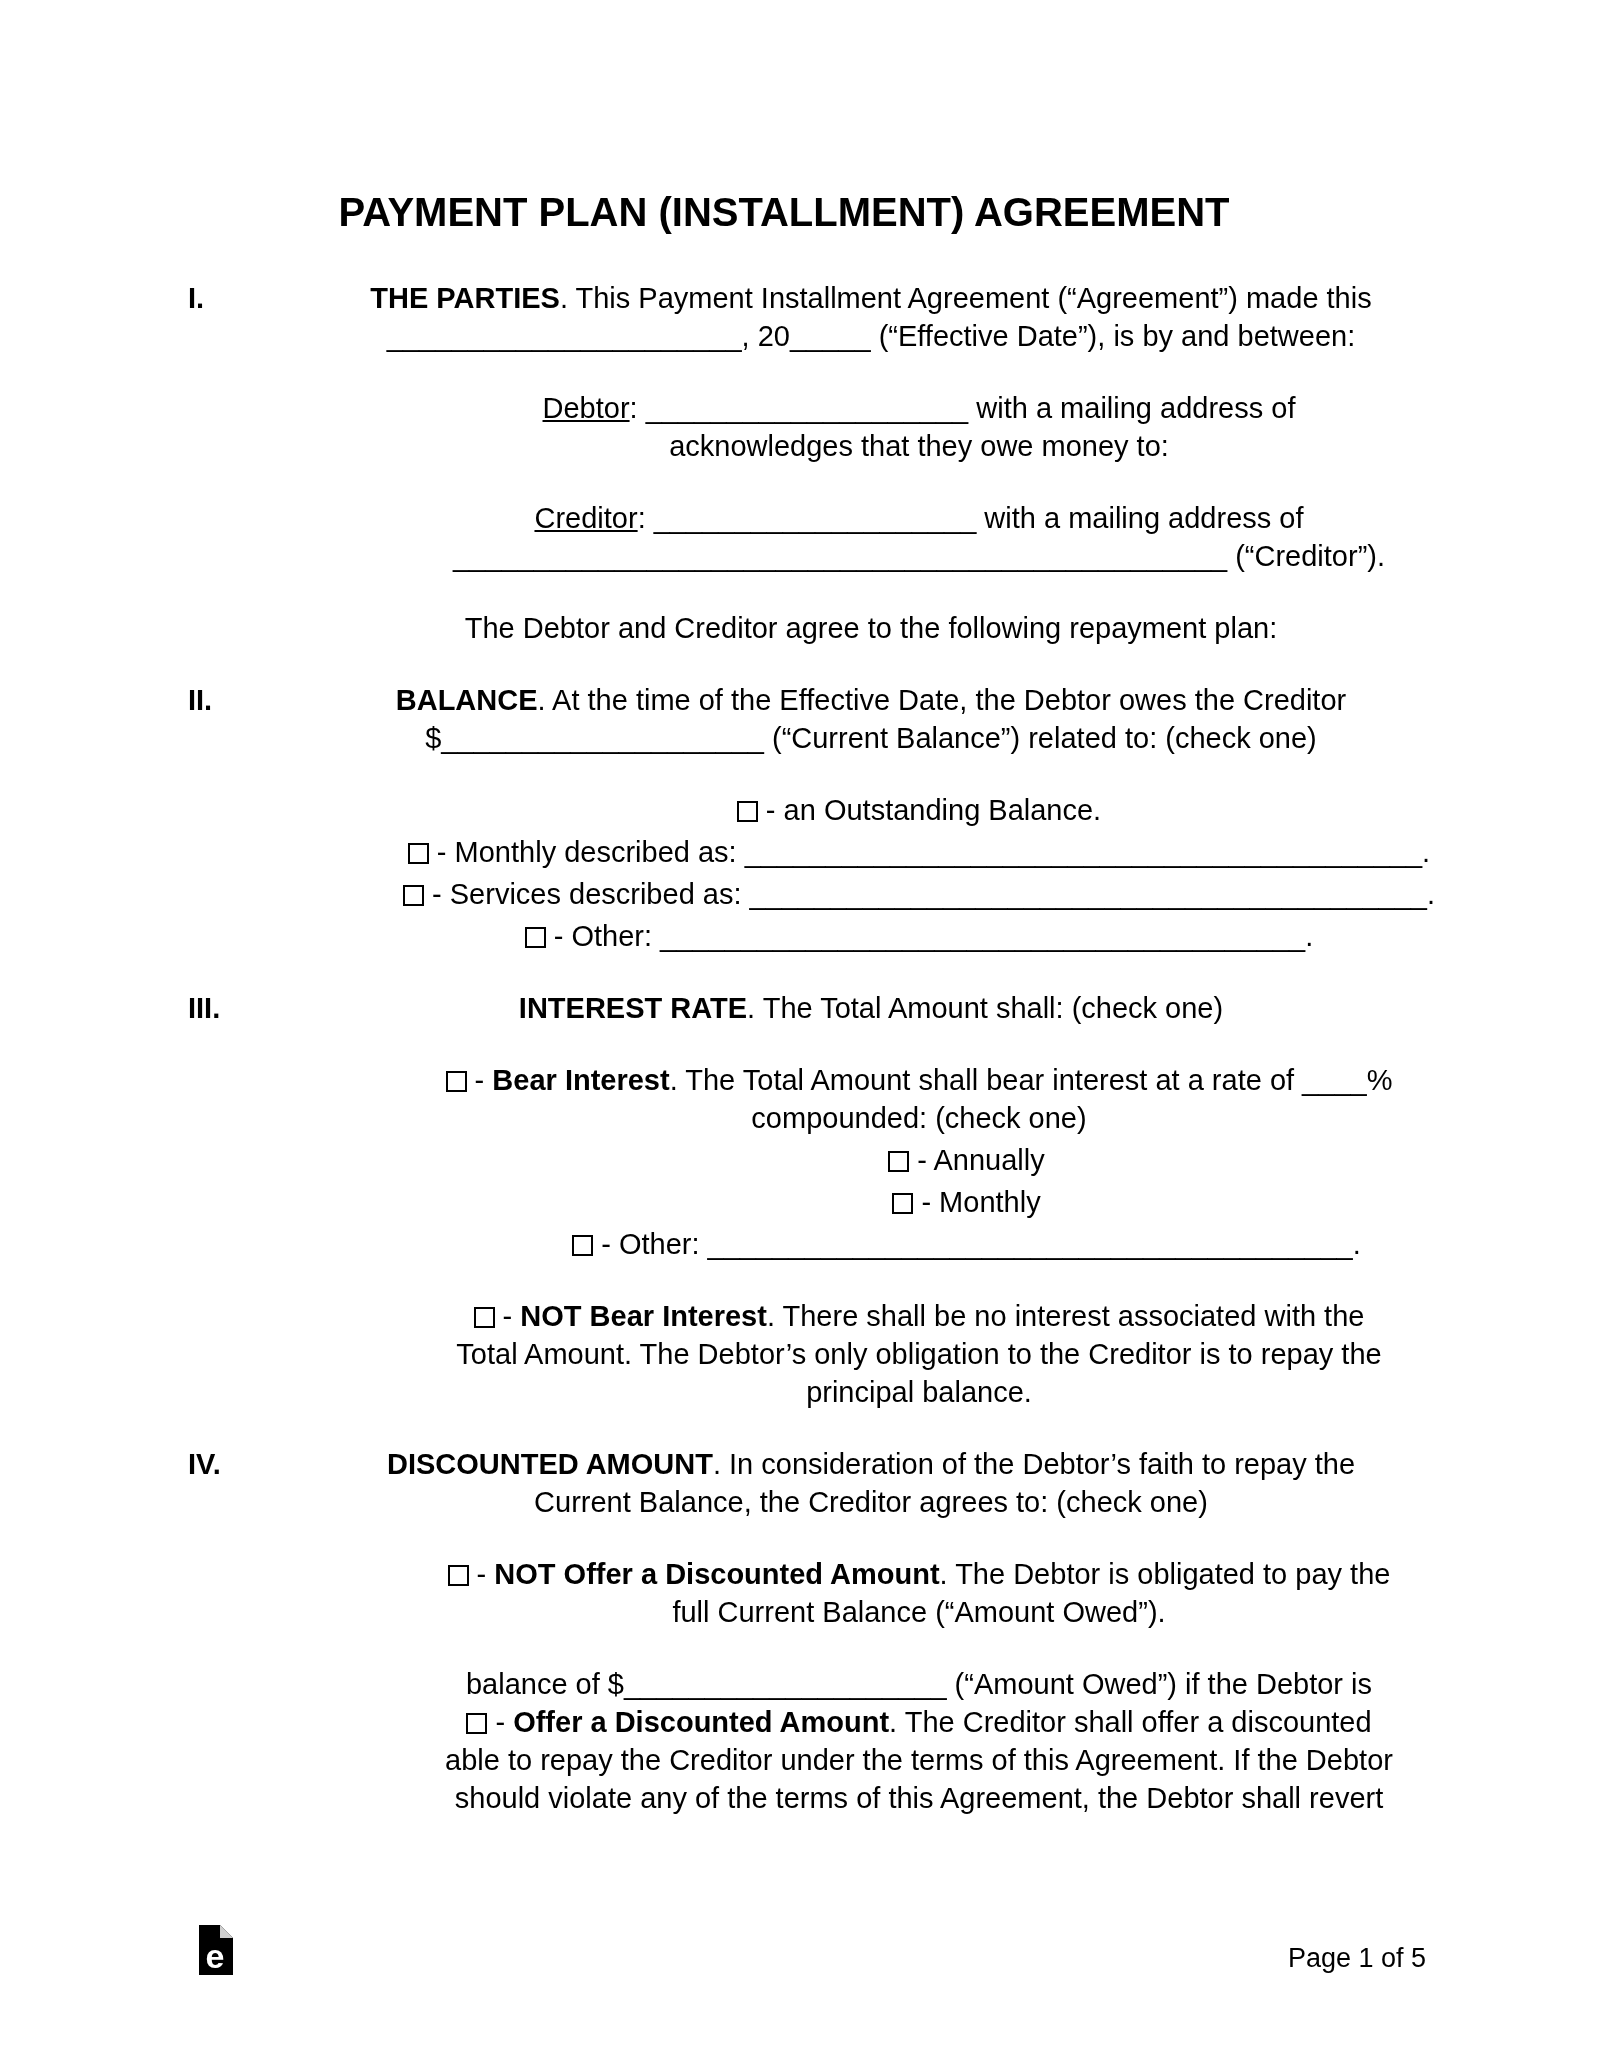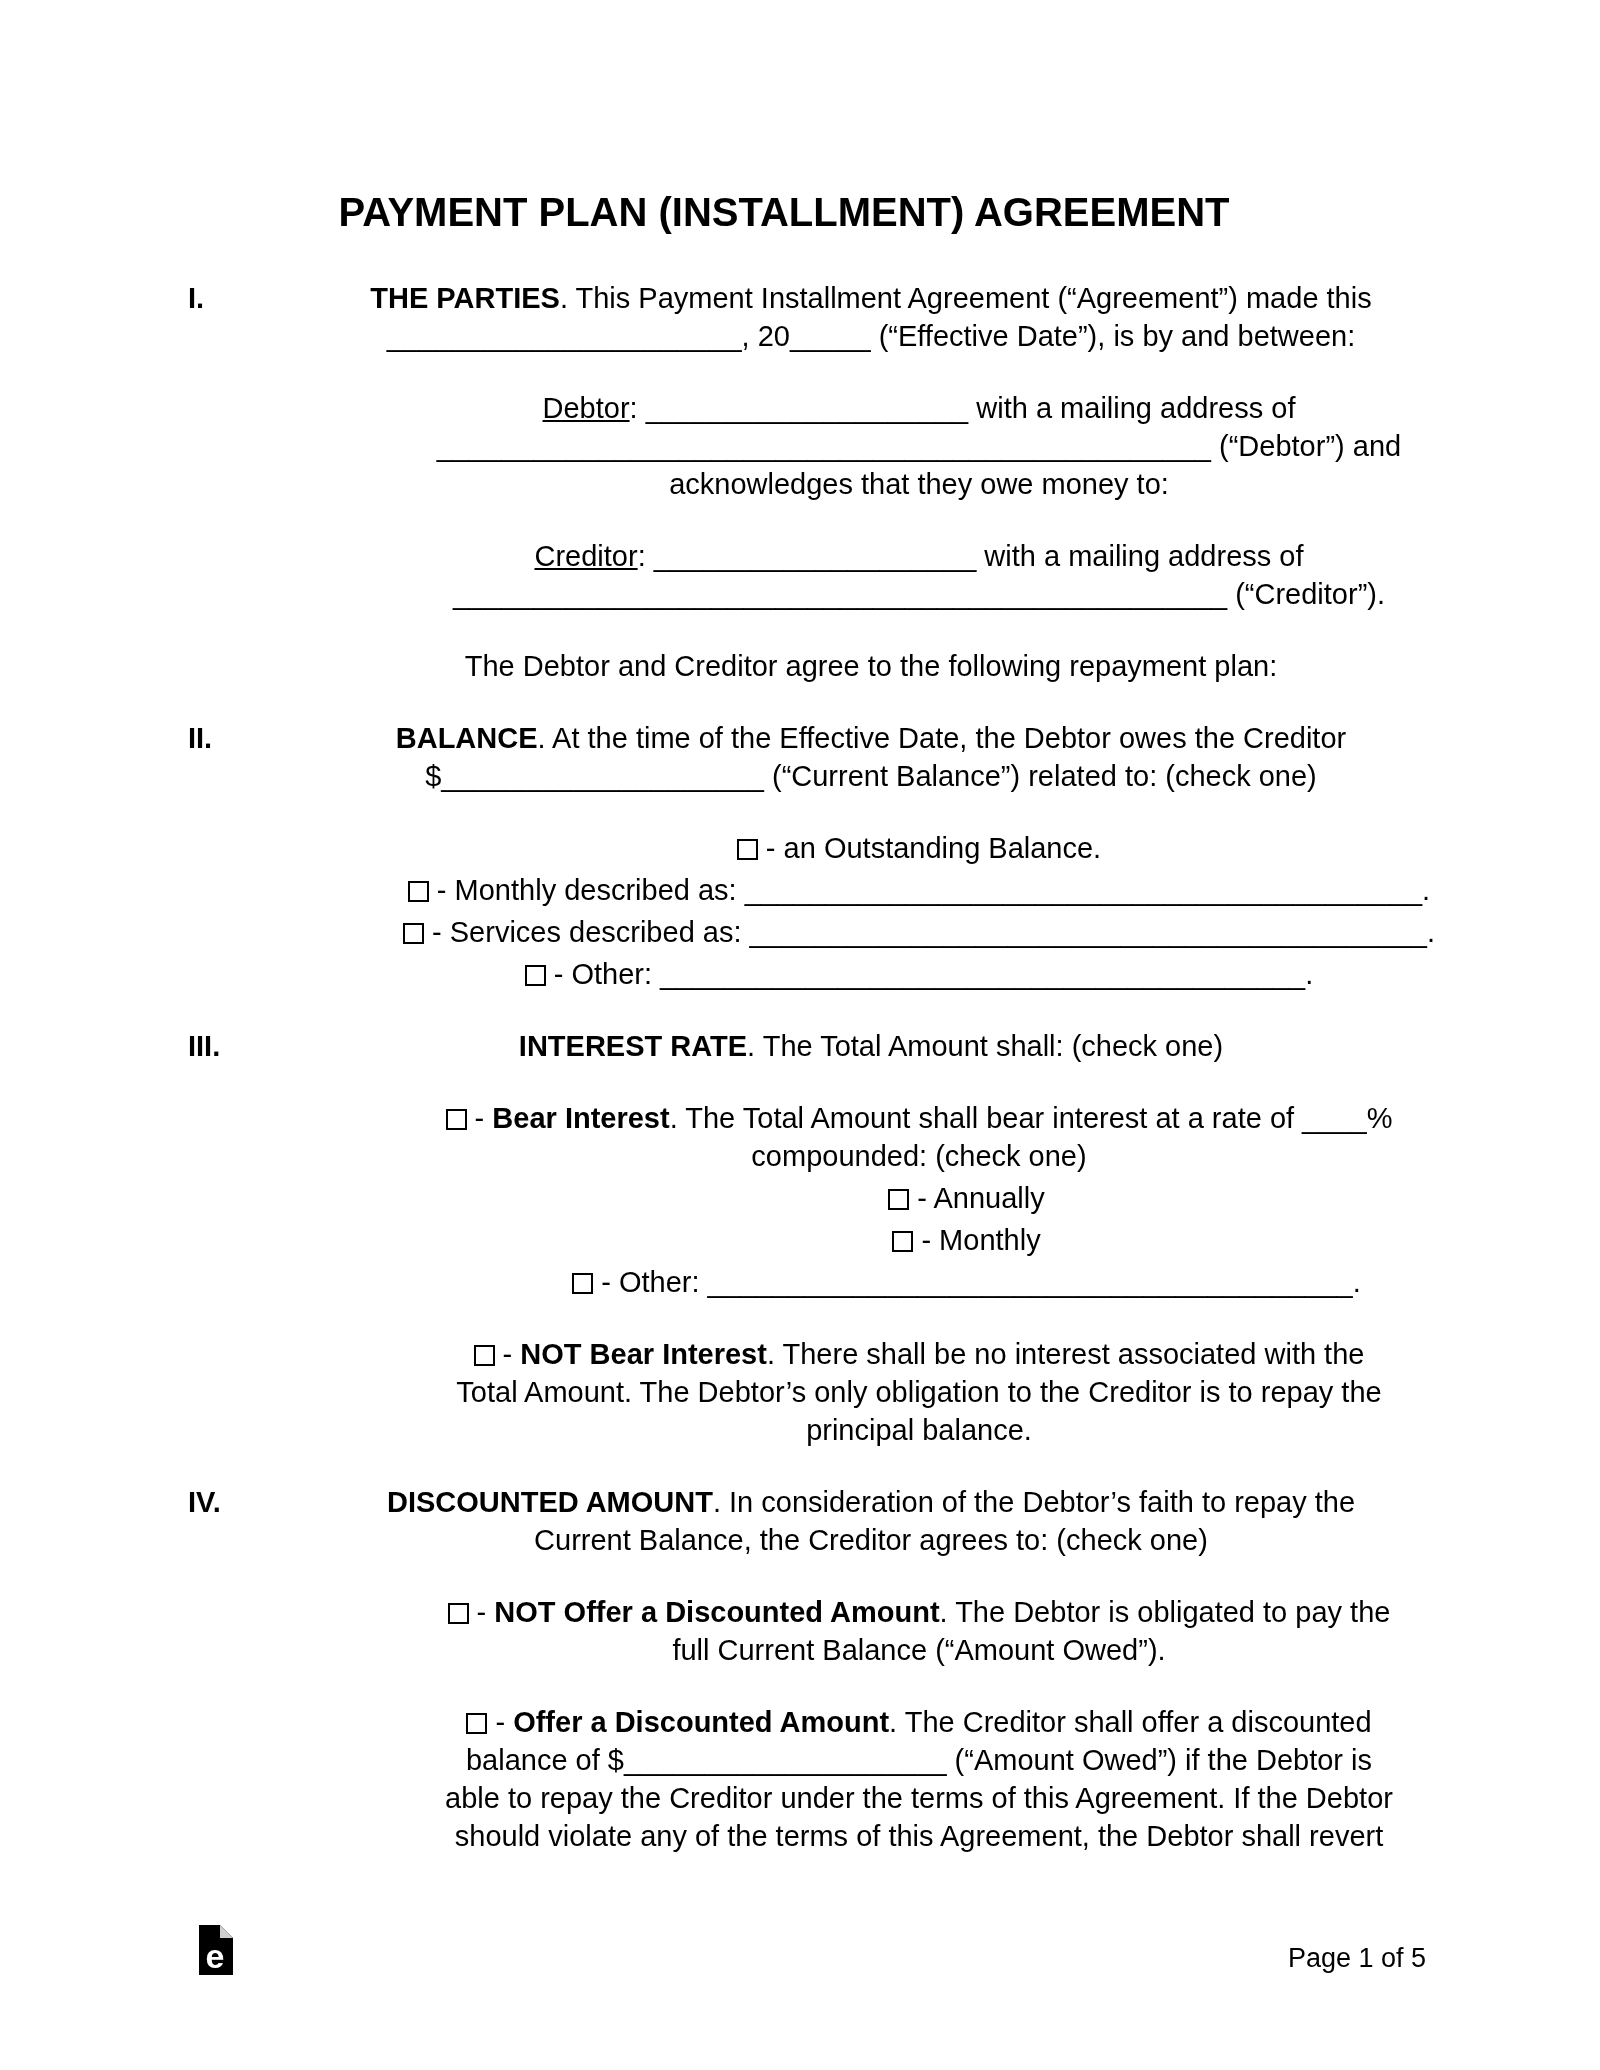--- a/index.html
+++ b/index.html
@@ -78,21 +78,20 @@
   <div class="doc-content" id="doc-body">
       <div class="section">
         <div class="sec-num">I.</div>
         <div class="sec-body">
           <div class="para indent-0">
             <div class="line"><span class="bold ">THE PARTIES</span><span>. This Payment Installment Agreement (“Agreement”) made this</span></div>
             <div class="line"><span>______________________, 20_____ (“Effective Date”), is by and between:</span></div>
           </div>
           <div class="para indent-1">
             <div class="line"><span class="underline">Debtor</span><span>: ____________________ with a mailing address of</span></div>
-            <div class="line"><span>________________________________________________ (“Debtor”) and</span></div>
             <div class="line"><span>acknowledges that they owe money to:</span></div>
           </div>
           <div class="para indent-1">
             <div class="line"><span class="underline">Creditor</span><span>: ____________________ with a mailing address of</span></div>
             <div class="line"><span>________________________________________________ (“Creditor”).</span></div>
           </div>
           <div class="para indent-0">
             <div class="line"><span>The Debtor and Creditor agree to the following repayment plan:</span></div>
           </div>
         </div>
@@ -149,22 +148,22 @@
         <div class="sec-body">
           <div class="para indent-0">
             <div class="line"><span class="bold ">DISCOUNTED AMOUNT</span><span>. In consideration of the Debtor’s faith to repay the</span></div>
             <div class="line"><span>Current Balance, the Creditor agrees to: (check one)</span></div>
           </div>
           <div class="para indent-1">
             <div class="line"><span class="checkbox"></span><span> - </span><span class="bold ">NOT Offer a Discounted Amount</span><span>. The Debtor is obligated to pay the</span></div>
             <div class="line"><span>full Current Balance (“Amount Owed”).</span></div>
           </div>
           <div class="para indent-1">
+            <div class="line"><span>balance of $____________________ (“Amount Owed”) if the Debtor is</span></div>
             <div class="line"><span class="checkbox"></span><span> - </span><span class="bold ">Offer a Discounted Amount</span><span>. The Creditor shall offer a discounted</span></div>
-            <div class="line"><span>balance of $____________________ (“Amount Owed”) if the Debtor is</span></div>
             <div class="line"><span>able to repay the Creditor under the terms of this Agreement. If the Debtor</span></div>
             <div class="line"><span>should violate any of the terms of this Agreement, the Debtor shall revert</span></div>
           </div>
         </div>
       </div>
     </div>
 
   <div class="logo">
     <svg width="34" height="50" viewBox="0 0 34 50" xmlns="http://www.w3.org/2000/svg">
       <path d="M0 0 H21 L34 13 V50 H0 Z" fill="#000000"></path>

